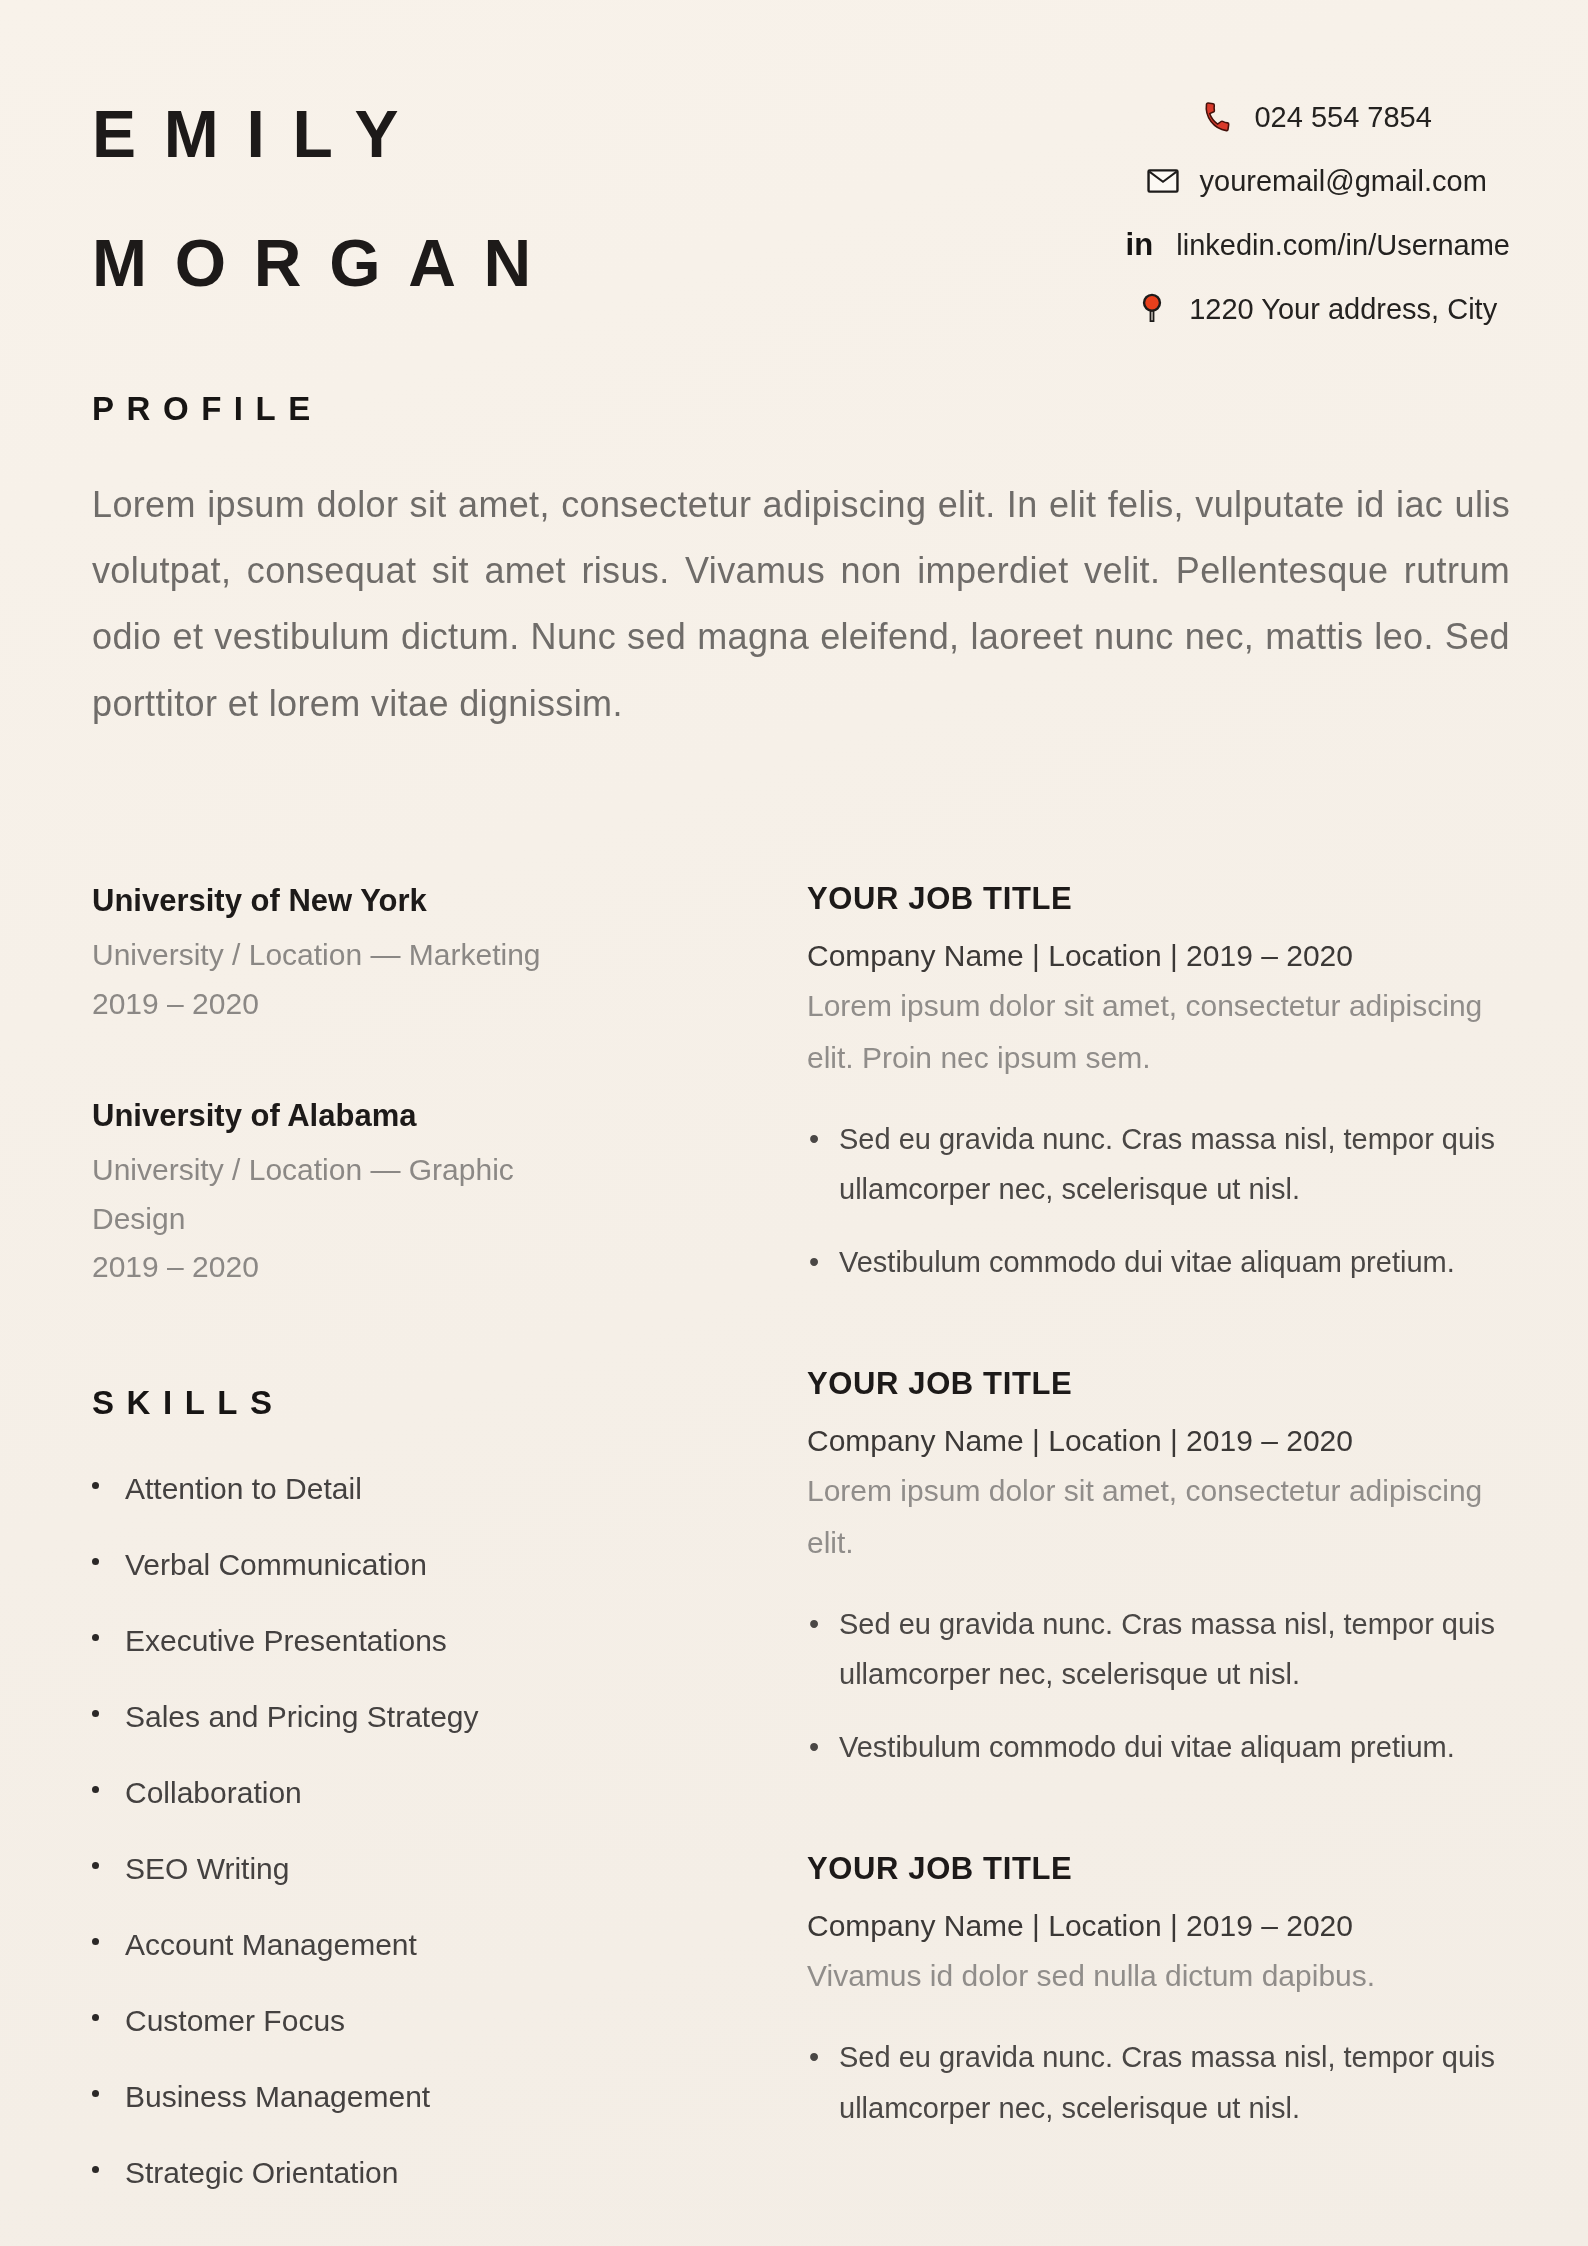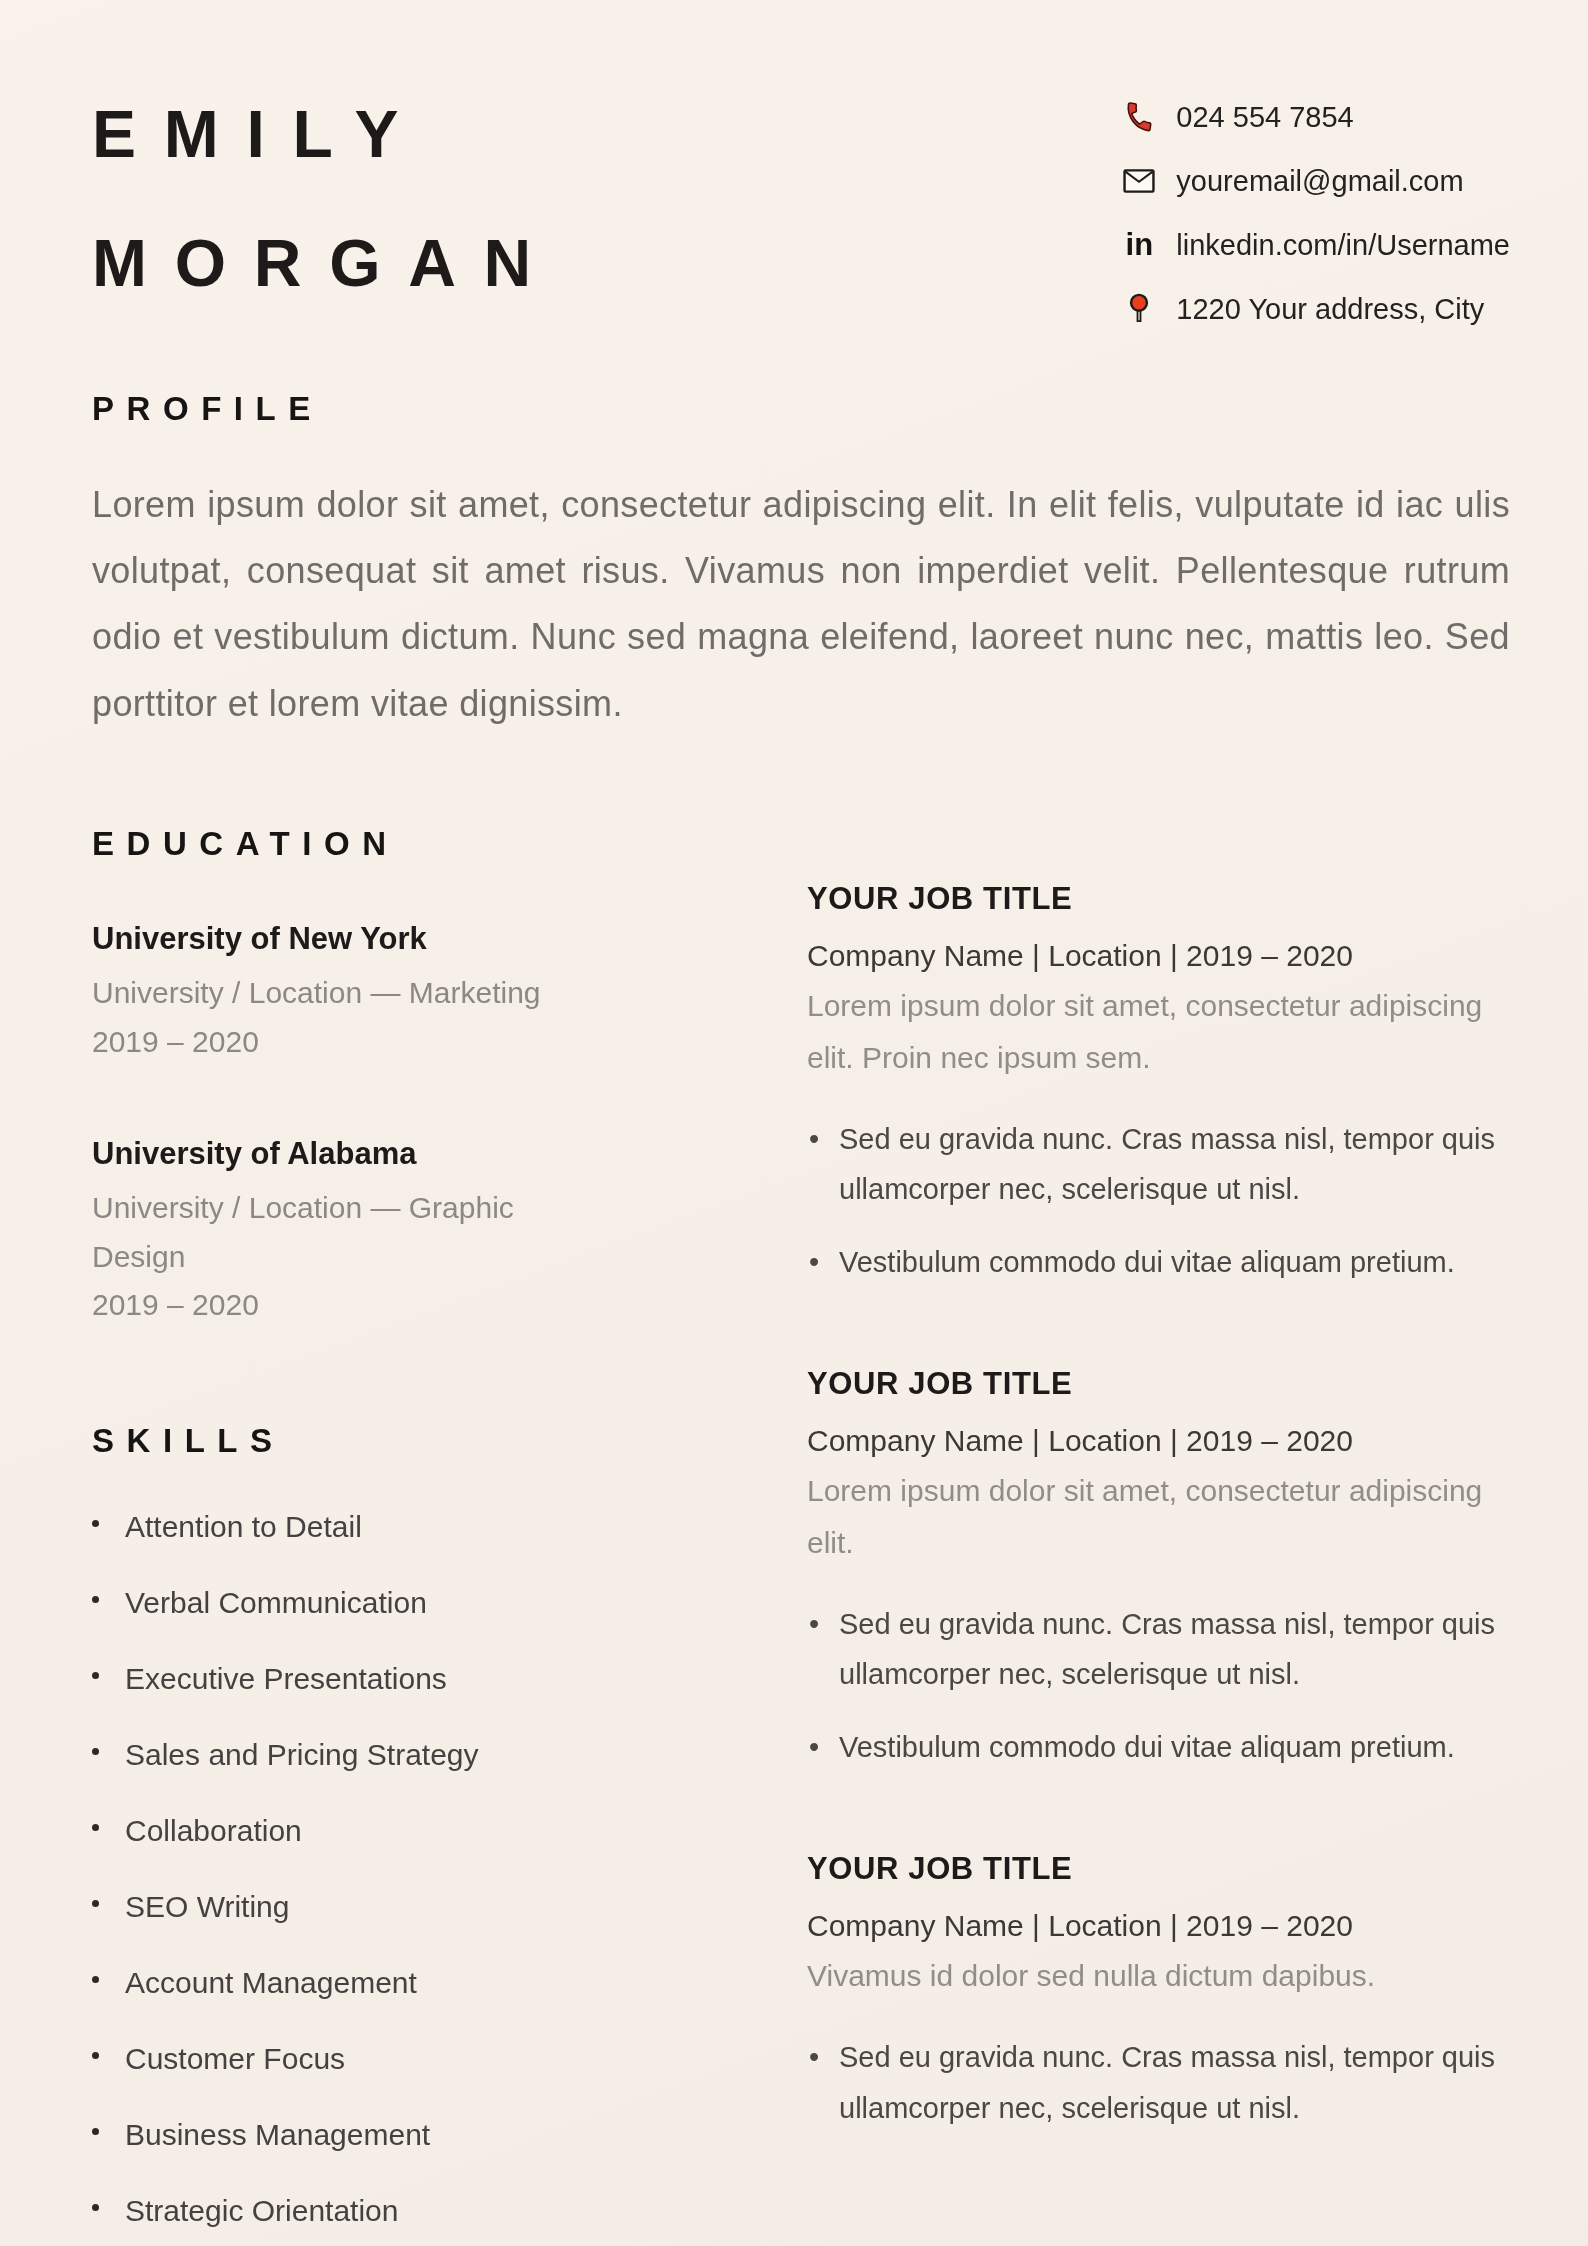--- a/index.html
+++ b/index.html
@@ -17,21 +17,21 @@
   
   .header { display: flex; justify-content: space-between; align-items: flex-start; }
   .name {
     font-size: 66px;
     font-weight: 700;
     letter-spacing: 0.42em;
     line-height: 1.95;
     color: #1d1a19;
     white-space: pre-line;
   }
-  .contact { display: flex; flex-direction: column; gap: 26px; margin-top: 28px; }
+  .contact { display: flex; flex-direction: column; gap: 26px; margin-top: 28px; align-items: center; }
   .contact-row { display: flex; align-items: center; gap: 18px; }
   .contact-row .ico {
     width: 38px; height: 38px; display: flex; align-items: center; justify-content: center;
     flex: 0 0 38px;
   }
   .contact-row .ico svg { width: 34px; height: 34px; }
   .in-glyph { font-size: 31px; font-weight: 800; color: #161413; letter-spacing: 0; }
   .contact-row .ctext { font-size: 29px; color: #242220; }
 
   
@@ -153,21 +153,20 @@
   <div class="profile">
     <div class="sec-heading">PROFILE</div>
     <p class="profile-text">Lorem ipsum dolor sit amet, consectetur adipiscing elit. In elit felis, vulputate id iac ulis volutpat, consequat sit amet risus. Vivamus non imperdiet velit. Pellentesque rutrum odio et vestibulum dictum. Nunc sed magna eleifend, laoreet nunc nec, mattis leo. Sed porttitor et lorem vitae dignissim.</p>
   </div>
 
   <div class="columns">
 
     <div class="left-col">
 
       <div>
-        <div class="sec-heading">EDUCATION</div>
 
         <div class="edu-entry">
           <div class="school">University of New York</div>
           <div class="edu-detail">University / Location — Marketing</div>
           <div class="edu-dates">2019 – 2020</div>
         </div>
 
         <div class="edu-entry">
           <div class="school">University of Alabama</div>
           <div class="edu-detail">University / Location — Graphic Design</div>

